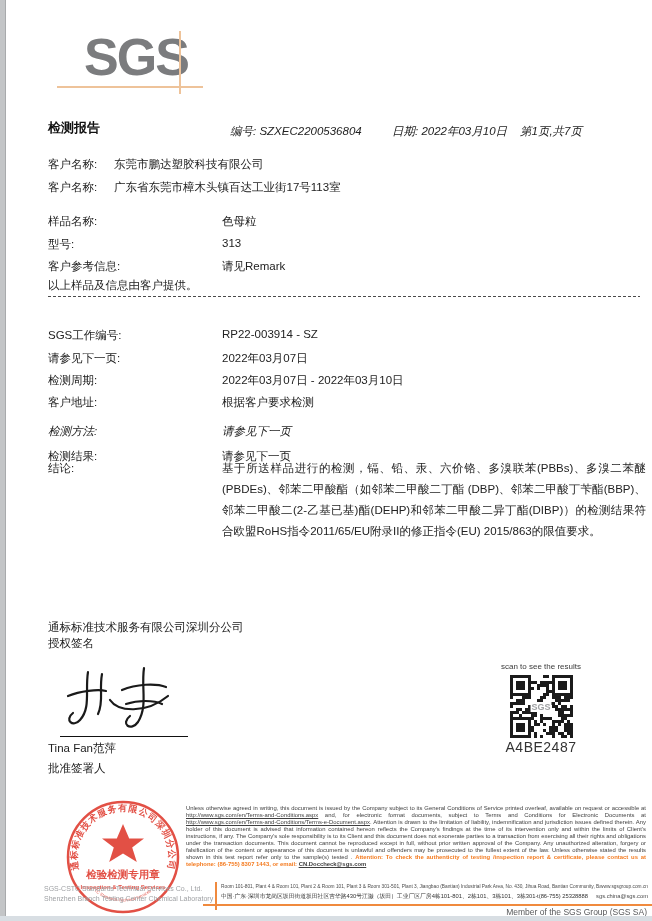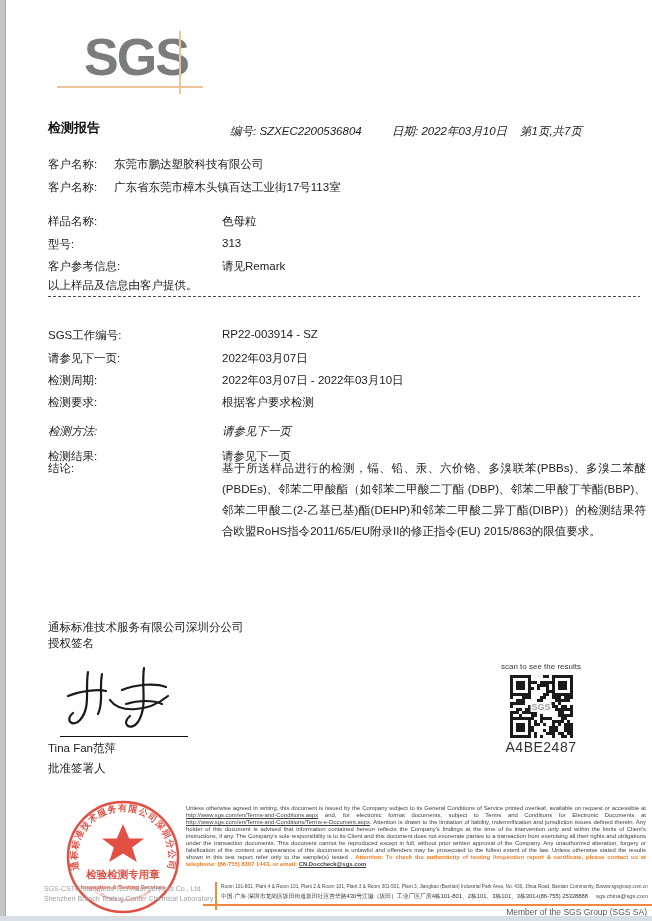--- a/index.html
+++ b/index.html
@@ -96,21 +96,21 @@
   </div>
   <div class="row" style="top:351px;">
     <span>请参见下一页:</span>
     <span class="val val-job">2022年03月07日</span>
   </div>
   <div class="row" style="top:373px;">
     <span>检测周期:</span>
     <span class="val val-job">2022年03月07日 - 2022年03月10日</span>
   </div>
   <div class="row" style="top:395px;">
-    <span>检测要求:</span>
+    <span>客户地址:</span>
     <span class="val val-job">根据客户要求检测</span>
   </div>
   <div class="row" style="top:424px;font-style:italic;">
     <span>检测方法:</span>
     <span class="val val-job">请参见下一页</span>
   </div>
   <div class="row" style="top:425px;margin-top:24px;">
     <span>检测结果:</span>
     <span class="val val-job">请参见下一页</span>
   </div>

